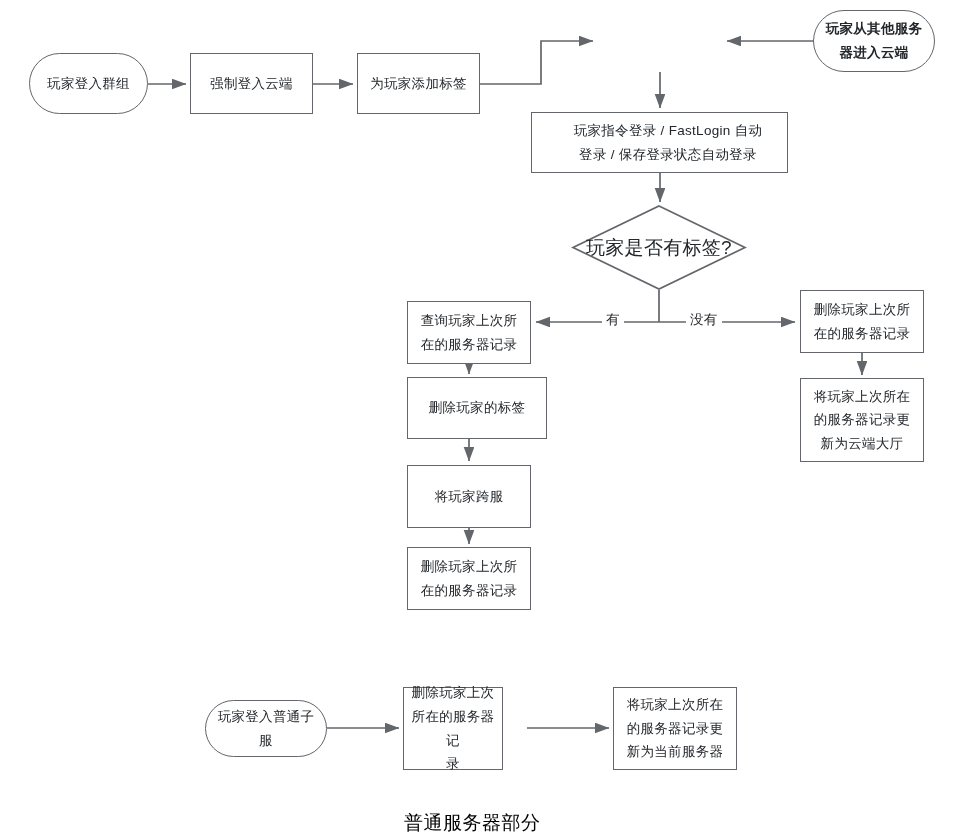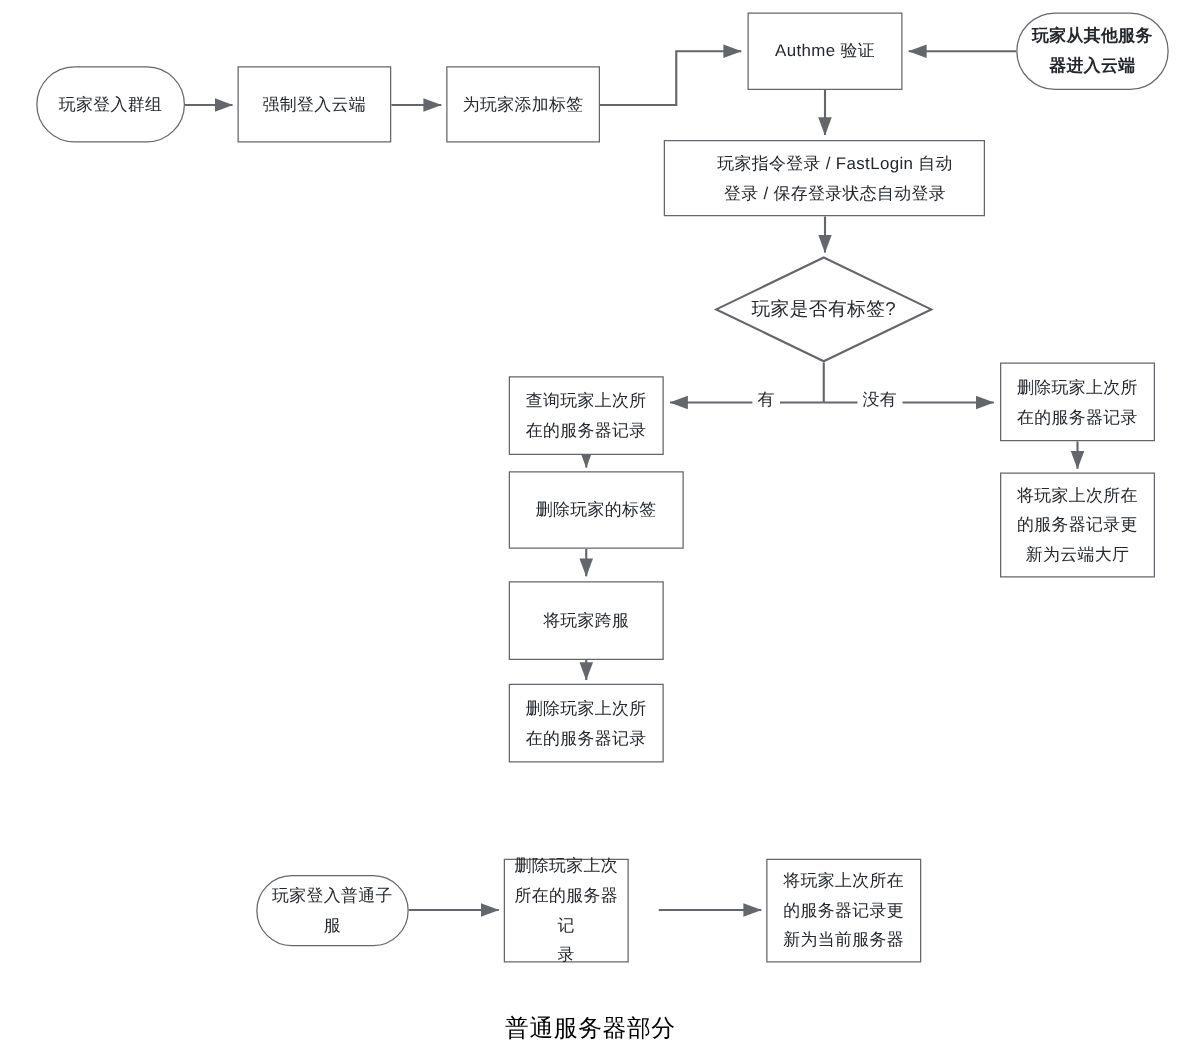--- a/index.html
+++ b/index.html
@@ -49,21 +49,21 @@
   }
   .diamond-label {
     position: absolute;
     left: 0;
     top: 0;
     width: 100%;
     height: 100%;
     display: flex;
     align-items: center;
     justify-content: center;
-    font-size: 15px;
+    font-size: 19px;
     color: #23272b;
     letter-spacing: 0.3px;
   }
   .edge-label {
     position: absolute;
     font-size: 13.5px;
     color: #23272b;
     background: #ffffff;
     padding: 0 4px;
     letter-spacing: 0.3px;
@@ -130,21 +130,20 @@
       <path d="M527,728 L609,728" marker-end="url(#arrow)"></path>
     </g>
   </svg>
 
   <div class="node terminator" style="left:29px; top:53px; width:119px; height:61px;">玩家登入群组</div>
 
   <div class="node process" style="left:190px; top:53px; width:123px; height:61px;">强制登入云端</div>
 
   <div class="node process" style="left:357px; top:53px; width:123px; height:61px;">为玩家添加标签</div>
 
-  <div class="node process" style="left:598px; top:10px; width:124px; height:62px;">Authme 验证</div>
 
   <div class="node terminator" style="left:813px; top:10px; width:122px; height:62px;font-weight:bold;">玩家从其他服务
 器进入云端</div>
 
   <div class="node process" style="left:531px; top:112px; width:257px; height:61px;padding-left:23px;">玩家指令登录 / FastLogin 自动
 登录 / 保存登录状态自动登录</div>
 
   <div class="diamond-wrap" style="left:572px; top:205px; width:174px; height:85px;">
     <svg width="174" height="85" viewBox="0 0 174 85" xmlns="http://www.w3.org/2000/svg">
       <polygon points="87,1 173,42.5 87,84 1,42.5" fill="#ffffff" stroke="#63666a" stroke-width="1.7"></polygon>

